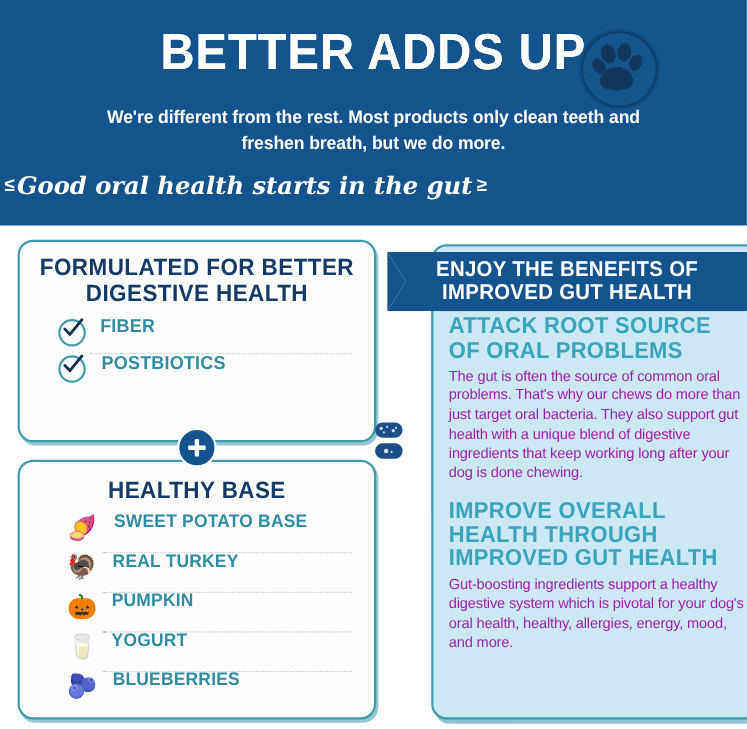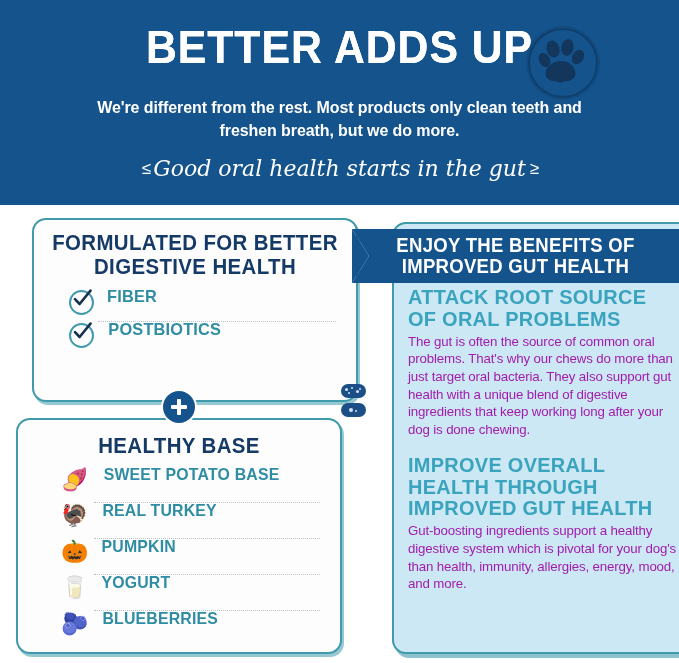--- a/index.html
+++ b/index.html
@@ -39,38 +39,38 @@
   }
   .sub-line{
     position:absolute;left:60px;right:60px;top:96px;
     text-align:center;color:#ffffff;
     font-size:16.5px;font-weight:bold;line-height:1.42;
     letter-spacing:-0.1px;
     transform:scaleX(0.97);
   }
   .script-line{
     position:absolute;left:0;right:0;top:156px;
-    text-align:center;color:#ffffff;
+    text-align:left;color:#ffffff;
     font-family:"DejaVu Serif",serif;
-    font-style:italic;font-weight:normal;font-size:22px;
+    font-style:italic;font-weight:bold;font-size:22px;
     letter-spacing:0px;
   }
   .script-line .dash{
     font-family:"Liberation Sans",sans-serif;font-style:normal;
     font-size:17px;vertical-align:2px;letter-spacing:-2px;
     display:inline-block;padding:0 4px;
   }
 
   
   .card{
     position:absolute;background:#fdfdfd;
     border:2.5px solid #3f9aab;border-radius:14px;
     box-shadow:2px 3px 0 rgba(63,154,171,.55);
   }
-  #card-digestive{left:32px;top:218px;width:322px;height:180px;}
+  #card-digestive{left:16px;top:218px;width:322px;height:180px;}
   #card-base{left:16px;top:418px;width:322px;height:232px;}
 
   .card-title{
     text-align:center;color:#153a66;
     font-family:"Liberation Sans Narrow","Liberation Sans",sans-serif;
     font-weight:bold;font-size:21.5px;line-height:1.13;
     letter-spacing:0.4px;transform:scaleX(0.95);
     padding-top:11px;
   }
   #card-base .card-title{padding-top:14px;font-size:21.5px;}
@@ -277,21 +277,21 @@
         <div>ATTACK ROOT SOURCE</div>
         <div>OF ORAL PROBLEMS</div>
       </h2>
       <p class="panel-p">The gut is often the source of common oral problems. That's why our chews do more than just target oral bacteria. They also support gut health with a unique blend of digestive ingredients that keep working long after your dog is done chewing.</p>
       <div class="gap"></div>
       <h2 class="panel-h2">
         <div>IMPROVE OVERALL</div>
         <div>HEALTH THROUGH</div>
         <div>IMPROVED GUT HEALTH</div>
       </h2>
-      <p class="panel-p">Gut-boosting ingredients support a healthy digestive system which is pivotal for your dog's than health, immunity, allergies, energy, mood, and more.</p>
+      <p class="panel-p">Gut-boosting ingredients support a healthy digestive system which is pivotal for your dog's oral health, healthy, allergies, energy, mood, and more.</p>
     </div>
   </div>
 
   <div class="ribbon">
     <svg class="ribbon-svg" width="327" height="54" viewBox="0 0 327 54">
       <path d="M0 0 H327 V54 H0 L17 27 Z" fill="#15538c"></path>
       <path d="M327 0 V54 L310 27 Z" fill="#15538c"></path>
       <path d="M0 0 L17 27 L0 54 Z" fill="#15538c"></path>
       <path d="M327 0 L310 27 L327 54 Z" fill="#15538c"></path>
     </svg>

